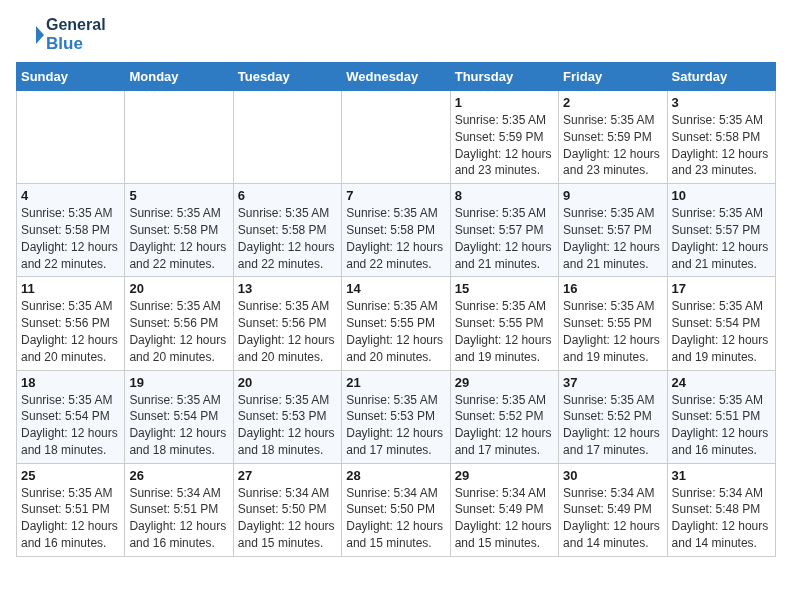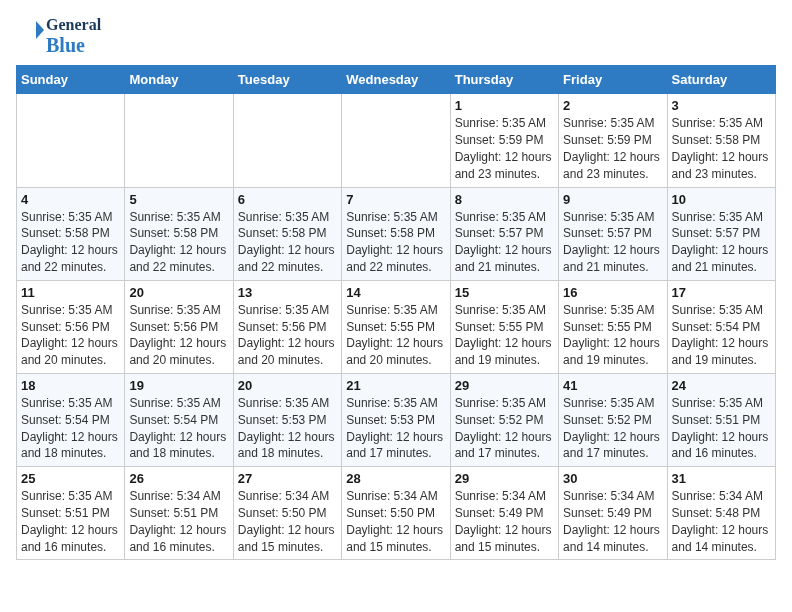--- a/index.html
+++ b/index.html
@@ -75,28 +75,28 @@
     .row-alt td {
       background: #eef3fa;
     }
   </style>
 </head>
 <body>
 
 <div class="header">
   <div class="logo">
   <div style="display:flex;flex-direction:column;align-items:flex-start;">
-    <div style="display:flex;gap:2px;font-family:Liberation Serif, serif;">
+    <div style="display:flex;align-items:center;gap:2px;">
       <svg width="28" height="28" viewBox="0 0 28 28">
         <rect x="0" y="0" width="28" height="28" fill="none"></rect>
         <polygon points="20,5 28,14 20,23" fill="#2e7bc4"></polygon>
       </svg>
       <div style="display:flex;flex-direction:column;line-height:1.15;">
         <span style="font-size:16px;font-weight:bold;color:#1a3a5c;">General</span>
-        <span style="font-size:20px;font-weight:bold;color:#2e7bc4;">Blue</span>
+        <span style="font-size:17px;font-weight:bold;color:#2e7bc4;">Blue</span>
       </div>
     </div>
   </div>
 </div>
   <div class="title-section">
     <div class="month-title"></div>
     <div class="location-title"></div>
   </div>
 </div>
 
@@ -272,21 +272,21 @@
 and 17 minutes.</div>
         </td>
         <td>
           <div class="day-num">29</div>
           <div class="day-info" style="white-space: pre-line;">Sunrise: 5:35 AM
 Sunset: 5:52 PM
 Daylight: 12 hours
 and 17 minutes.</div>
         </td>
         <td>
-          <div class="day-num">41</div>
+          <div class="day-num">37</div>
           <div class="day-info" style="white-space: pre-line;">Sunrise: 5:35 AM
 Sunset: 5:52 PM
 Daylight: 12 hours
 and 17 minutes.</div>
         </td>
         <td>
           <div class="day-num">24</div>
           <div class="day-info" style="white-space: pre-line;">Sunrise: 5:35 AM
 Sunset: 5:51 PM
 Daylight: 12 hours

